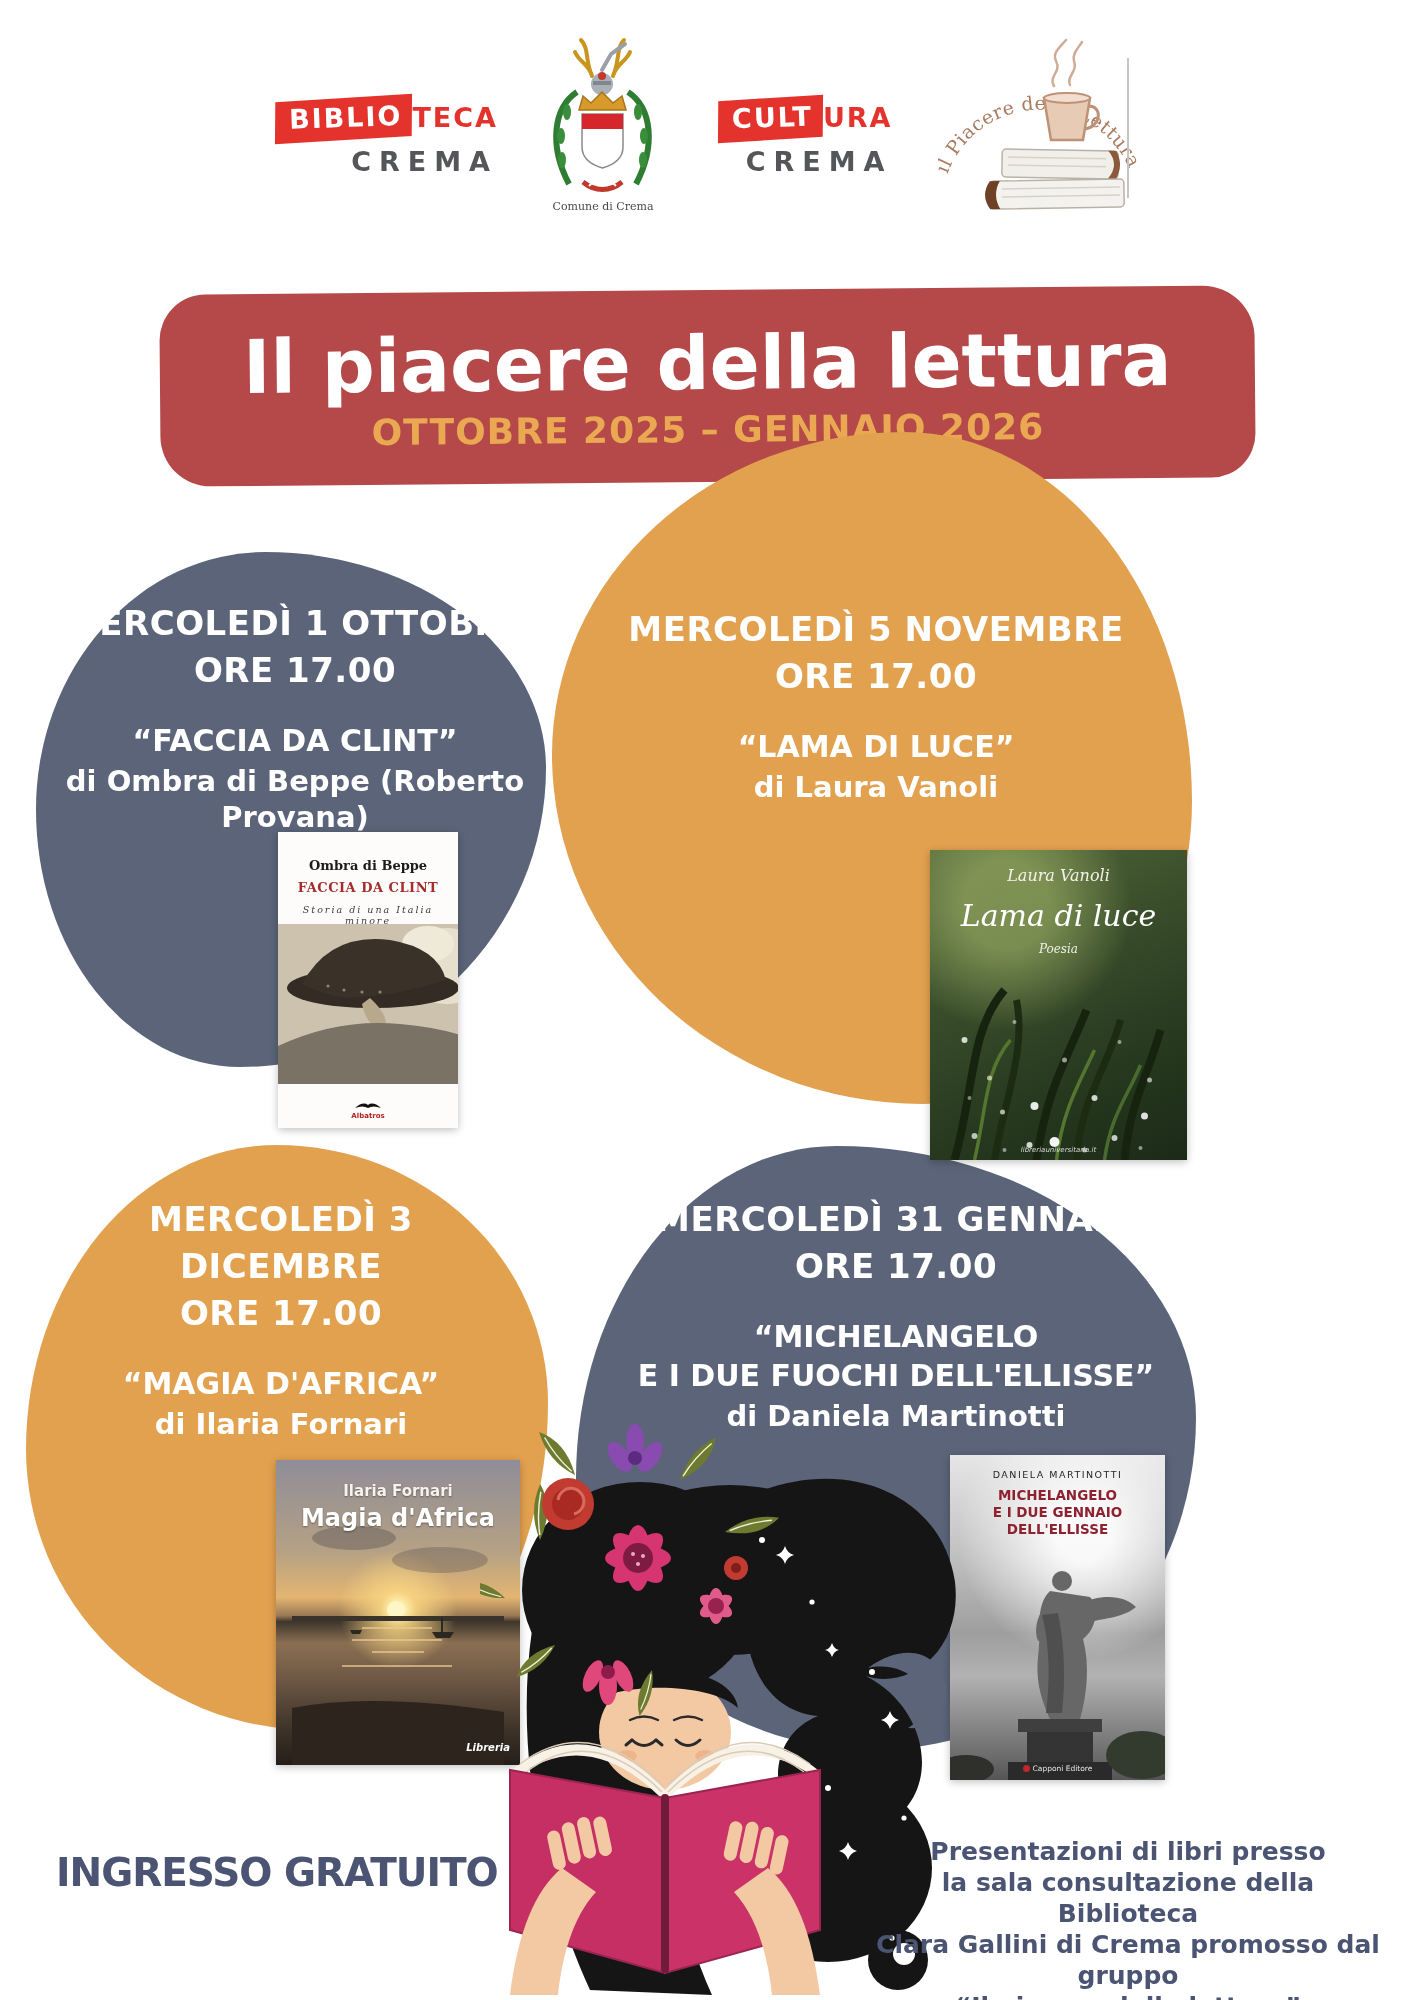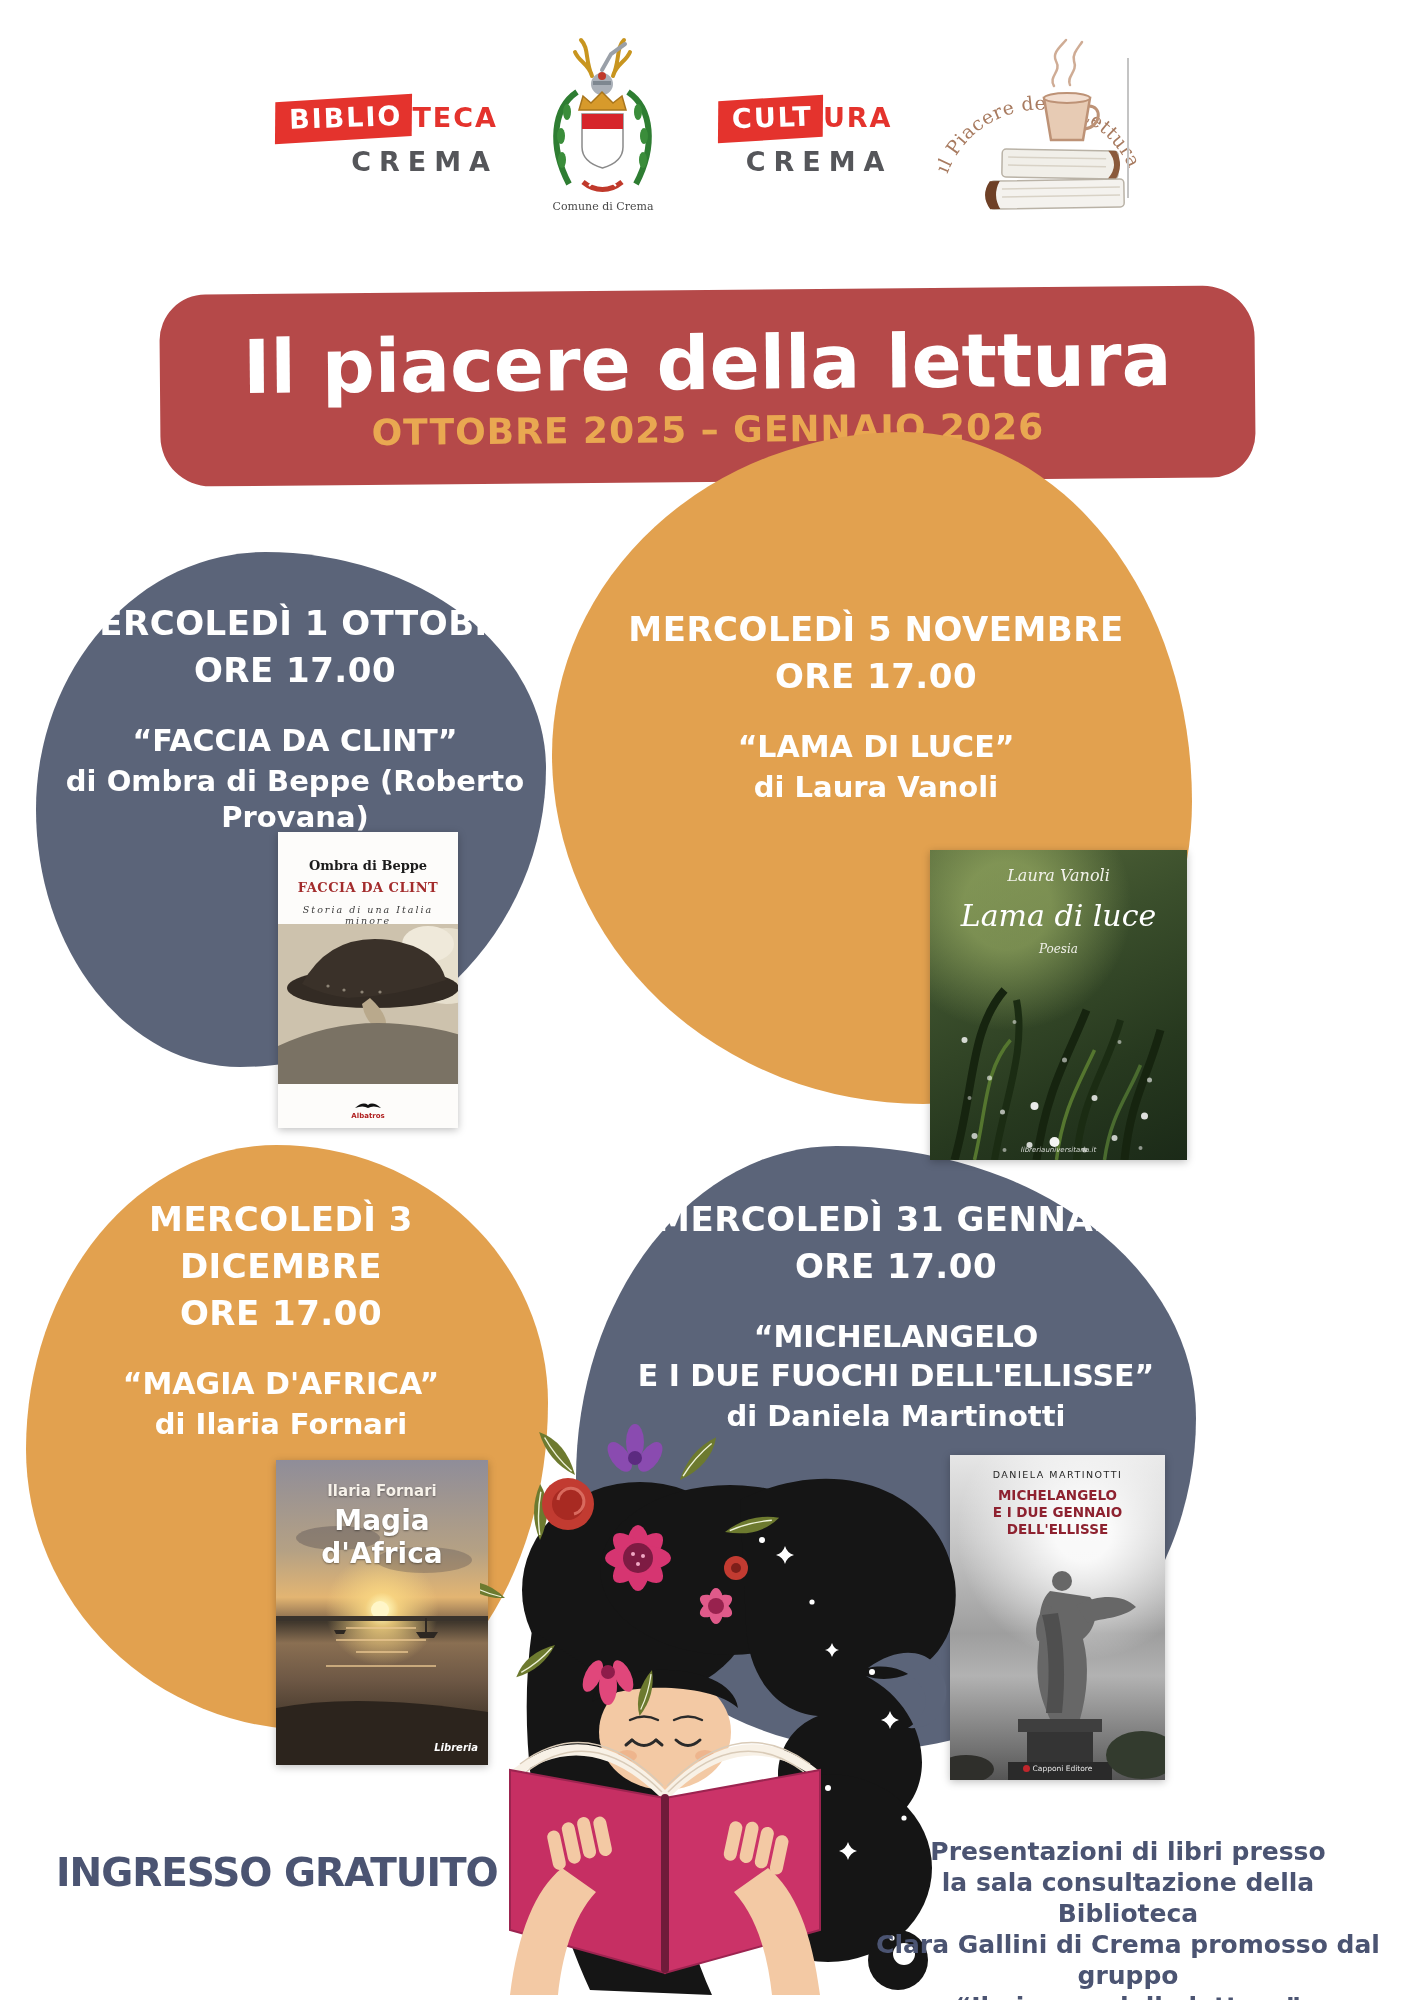--- a/index.html
+++ b/index.html
@@ -52,25 +52,25 @@
   .c1-pub{bottom:8px;top:auto;font-size:7px;color:#b02020;font-weight:bold;}
 
   .cover2{left:930px;top:850px;width:257px;height:310px;
     background:radial-gradient(circle at 30% 18%, rgba(170,190,110,.55) 0 14%, rgba(0,0,0,0) 40%),
                linear-gradient(155deg,#55683a 0%,#3b4f2c 35%,#27391f 70%,#1b2a18 100%);}
   .c2-author{top:16px;font-family:"DejaVu Serif","Liberation Serif",serif;font-style:italic;font-size:16px;color:#f2f2ea;}
   .c2-title{top:48px;font-family:"DejaVu Serif","Liberation Serif",serif;font-style:italic;font-size:30px;color:#ffffff;}
   .c2-sub{top:92px;font-family:"DejaVu Serif","Liberation Serif",serif;font-style:italic;font-size:12px;color:#eeeee6;}
   .c2-pub{bottom:6px;top:auto;font-size:7px;color:rgba(255,255,255,.8);font-style:italic;}
 
-  .cover3{left:276px;top:1460px;width:212px;height:305px;
+  .cover3{left:276px;top:1460px;width:244px;height:305px;
     background:radial-gradient(circle at 50% 49%, #fff3b2 0 3%, rgba(250,215,130,.85) 9%, rgba(0,0,0,0) 30%),
                linear-gradient(180deg,#8f8d99 0%,#b5a184 30%,#e3b572 45%,#9a7a55 51%,#3e362c 53%,#8a6f52 60%,#6e5845 72%,#473a2d 85%,#241d18 100%);}
   .c3-author{top:22px;font-size:15px;font-weight:bold;color:#f7f2ea;text-shadow:0 1px 2px rgba(0,0,0,.4);}
-  .c3-title{top:44px;font-size:28px;font-weight:bold;color:#ffffff;text-shadow:0 1px 2px rgba(0,0,0,.4);}
+  .c3-title{top:44px;font-size:24px;font-weight:bold;color:#ffffff;text-shadow:0 1px 2px rgba(0,0,0,.4);}
   .c3-pub{bottom:12px;top:auto;right:10px;left:auto;width:auto;font-size:10px;font-weight:bold;font-style:italic;color:#fff;}
 
   .cover4{left:950px;top:1455px;width:215px;height:325px;
     background:radial-gradient(circle at 62% 24%, rgba(255,255,255,.9) 0 10%, rgba(0,0,0,0) 45%),
                linear-gradient(180deg,#e6e6e6 0%,#c4c4c4 28%,#9e9e9e 55%,#b2b2b2 68%,#6e6e6e 92%,#555 100%);}
   .c4-author{top:14px;font-size:9.5px;letter-spacing:1.5px;color:#262626;}
   .c4-title{top:32px;font-size:13.5px;font-weight:bold;color:#8e2230;line-height:17px;white-space:pre-line;}
   .c4-pub{bottom:7px;top:auto;font-size:7.5px;color:#e8e8e8;}
   .reddot{display:inline-block;width:7px;height:7px;border-radius:50%;background:#c0262c;vertical-align:middle;margin-right:3px;}
 

